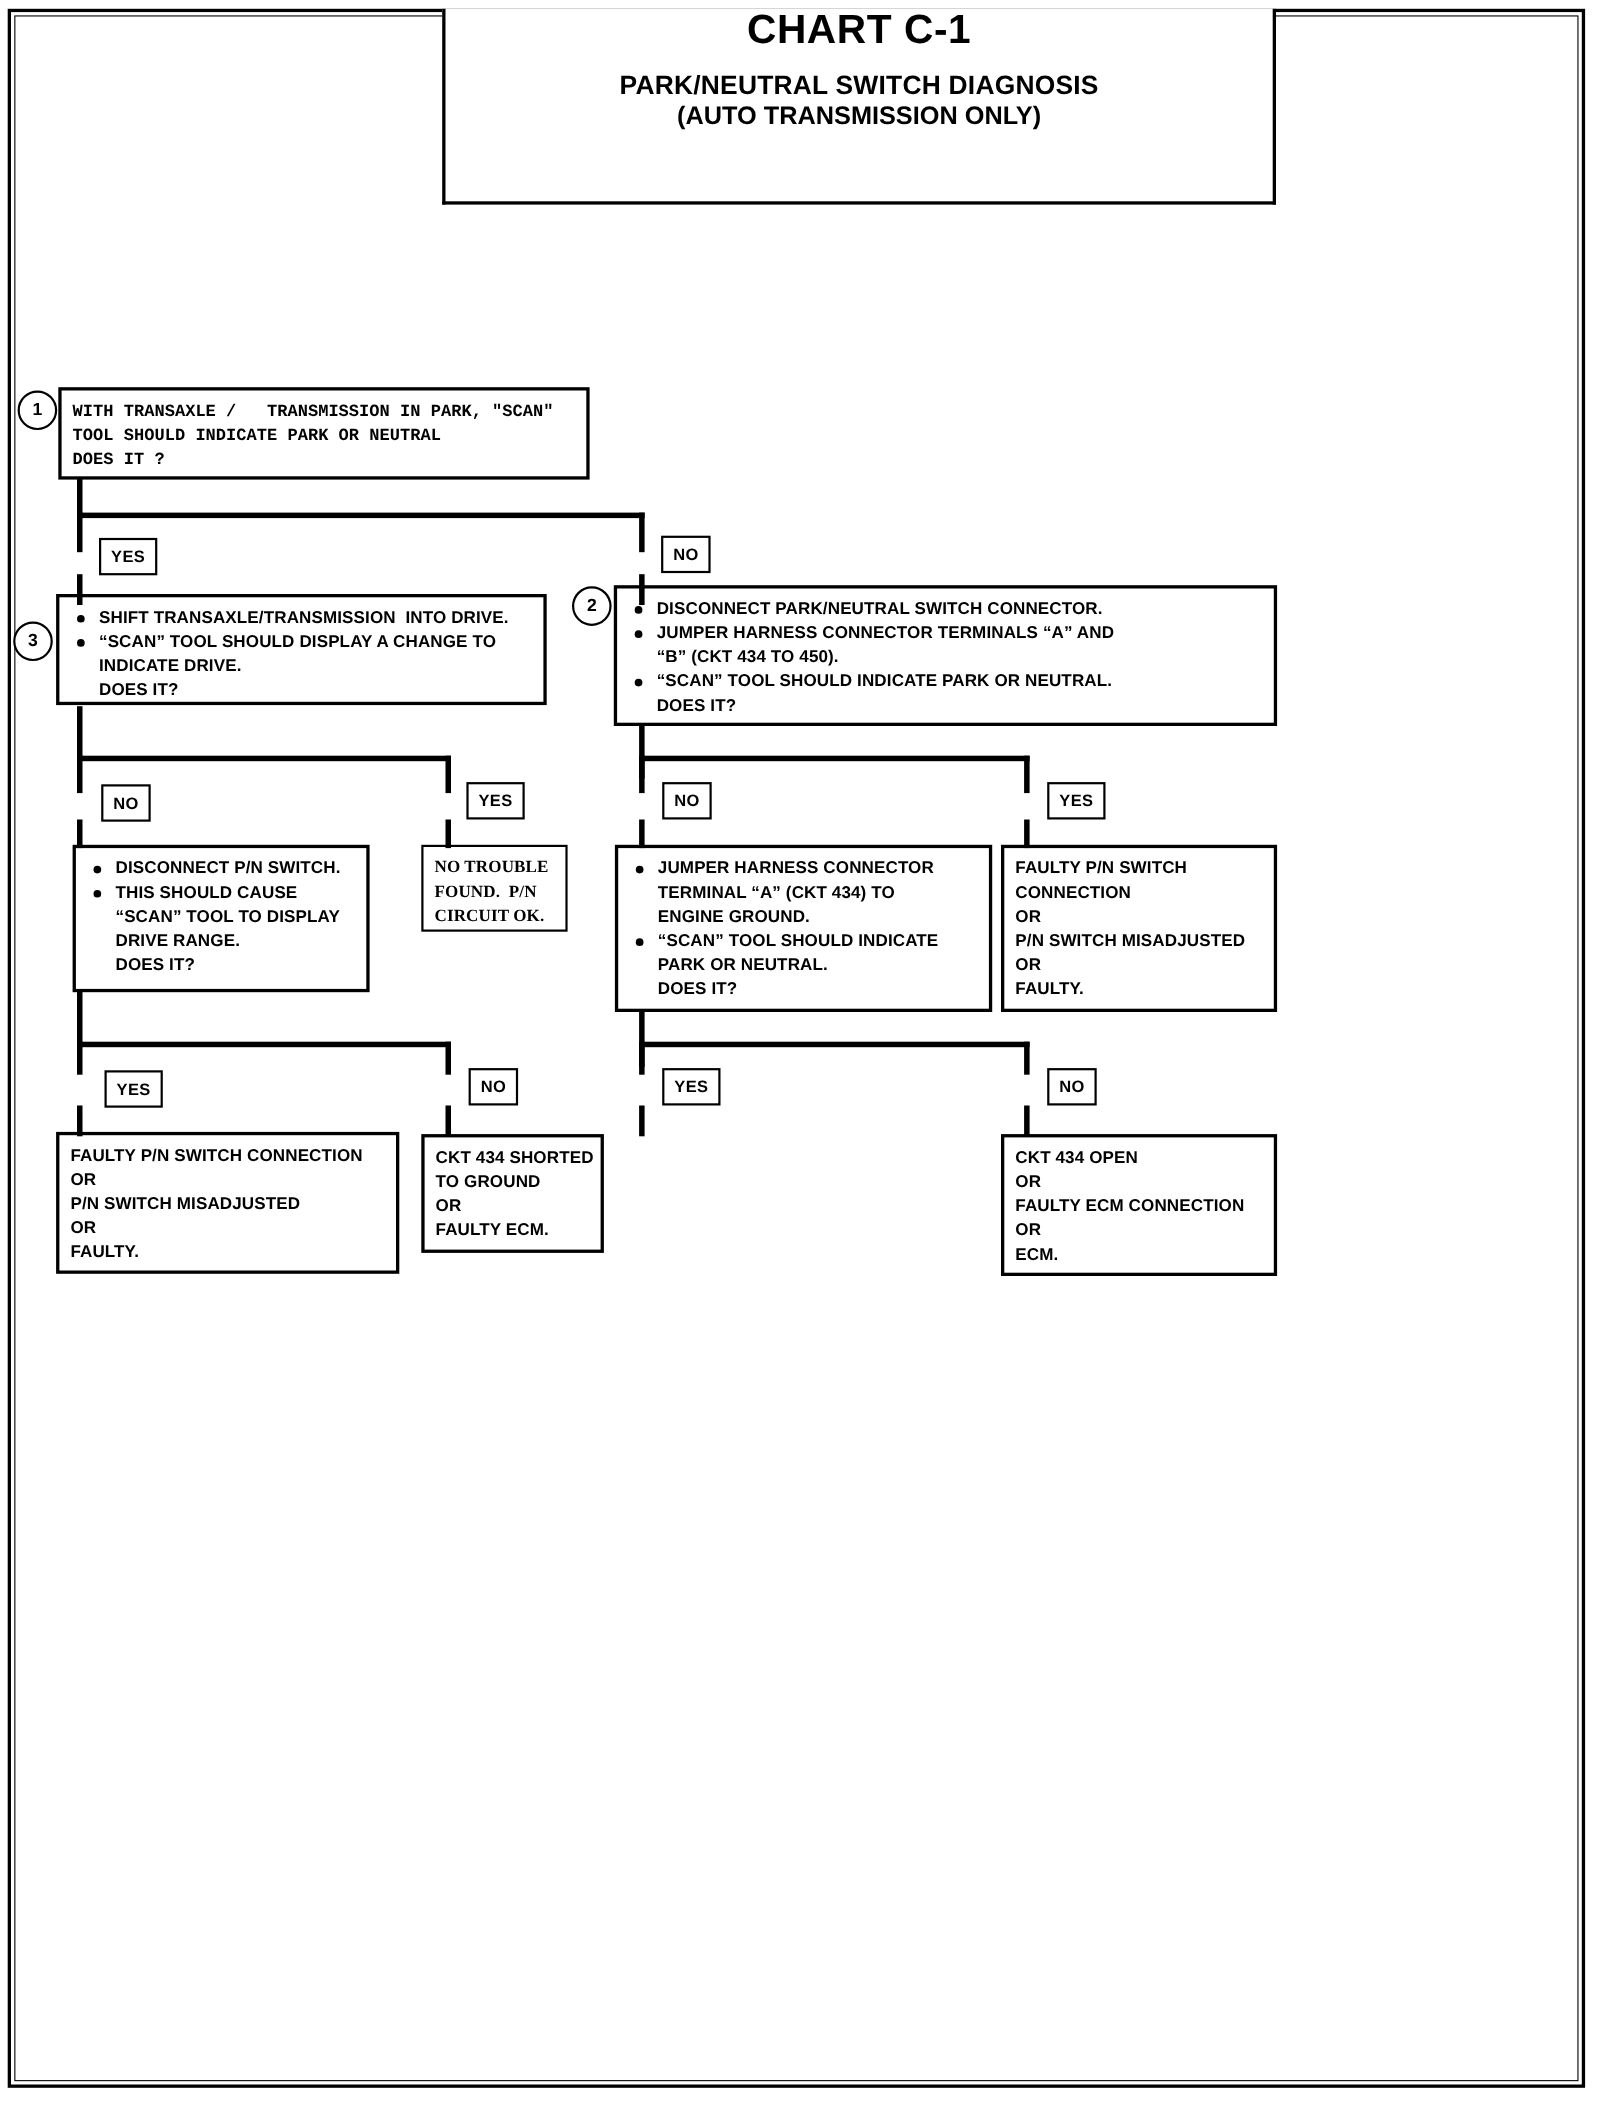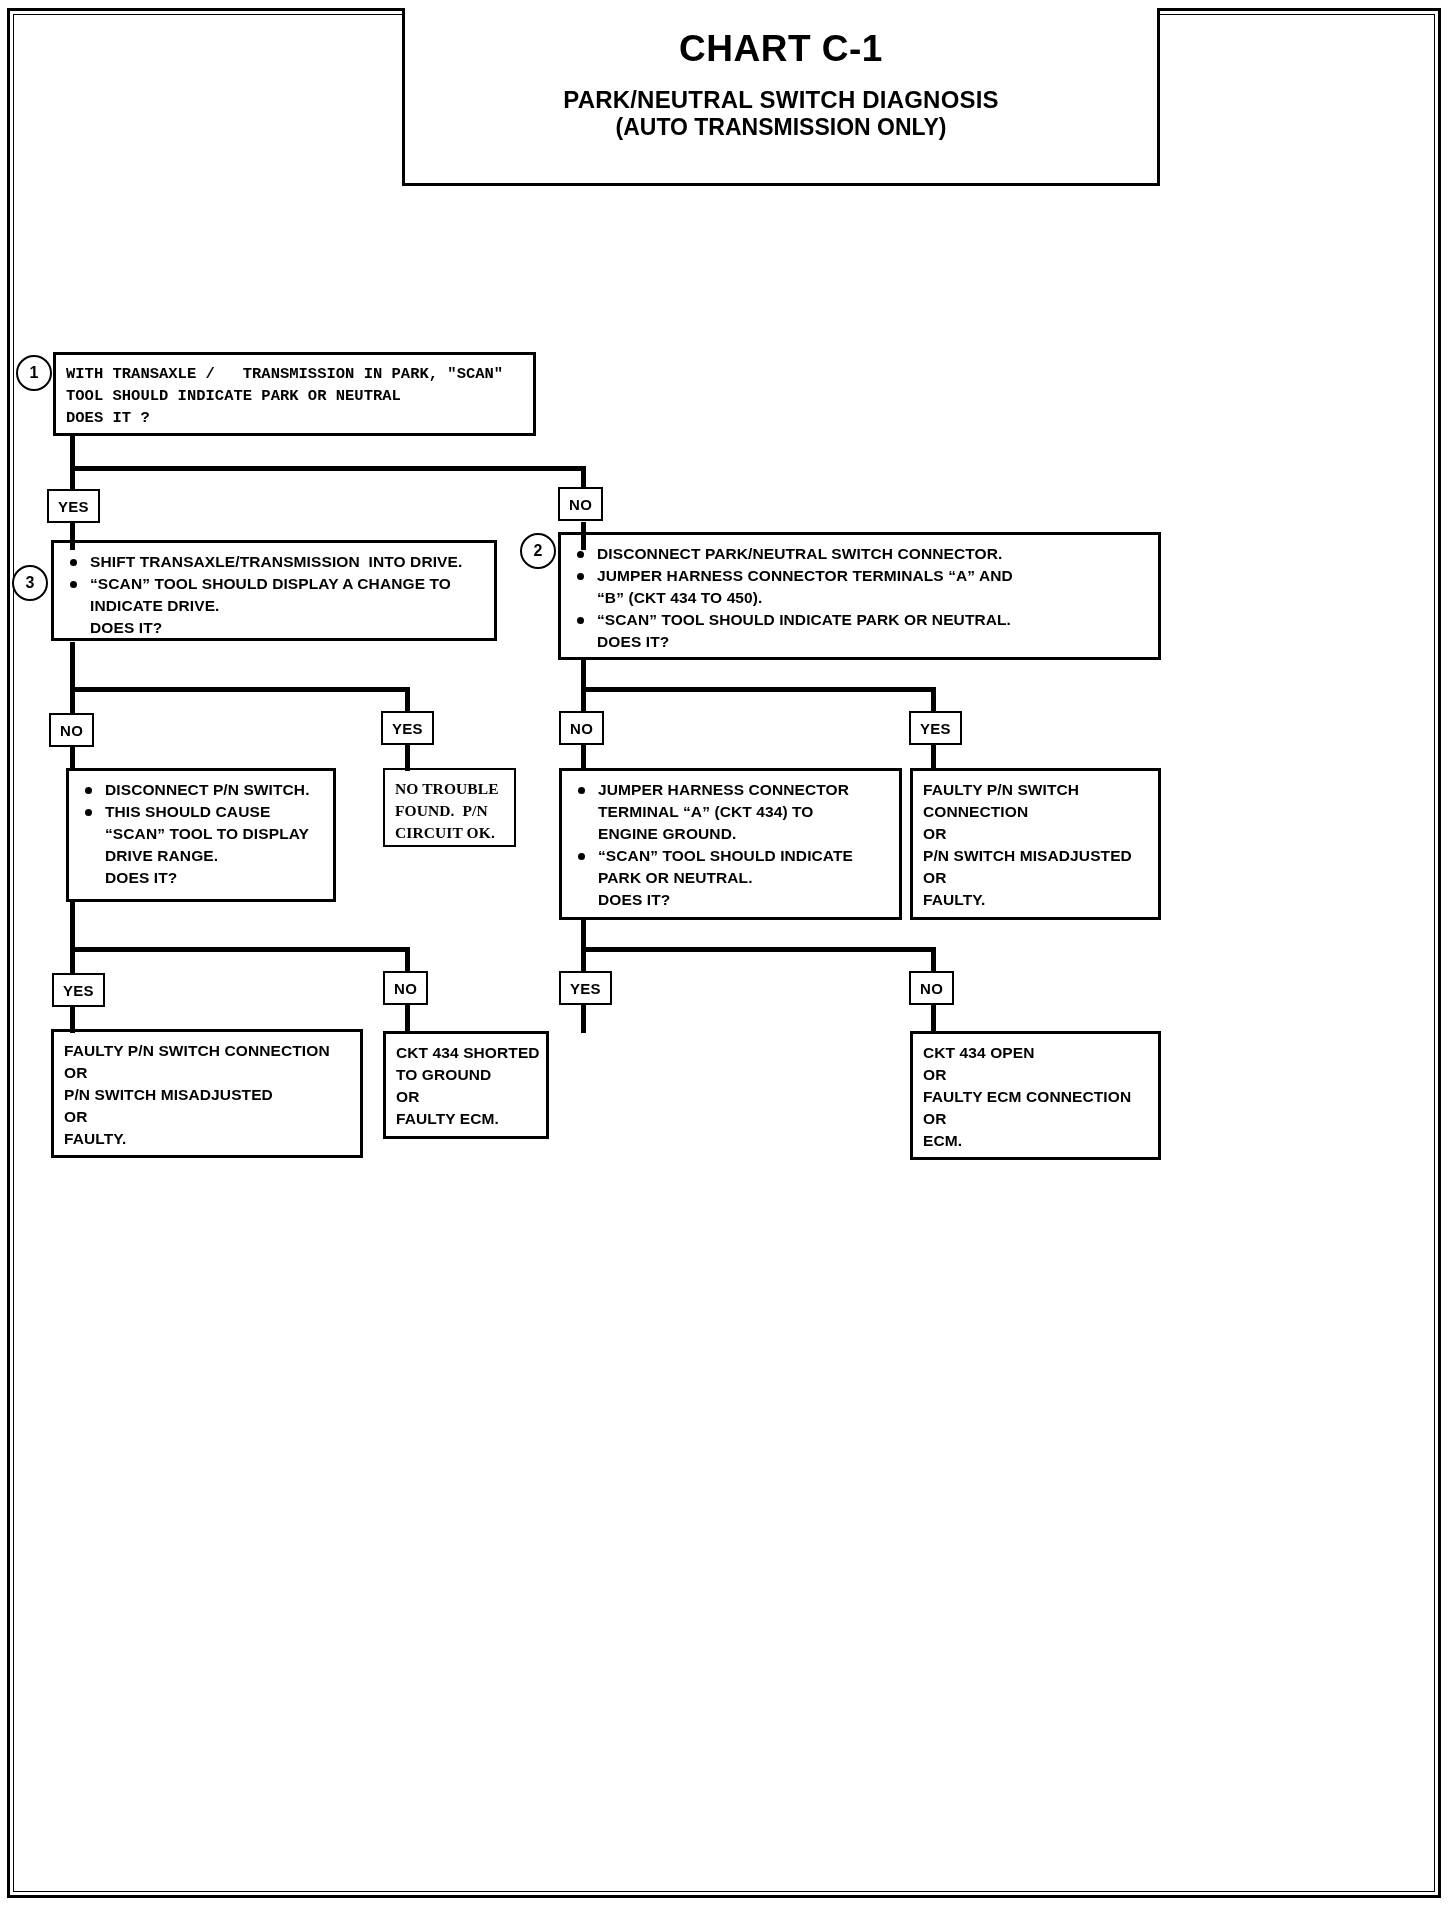--- a/index.html
+++ b/index.html
@@ -48,21 +48,20 @@
     border: 3px solid #000;
     border-top: none;
     box-sizing: border-box;
     background: #fff;
     text-align: center;
   }
   .title-main {
     font-size: 37px;
     font-weight: bold;
     letter-spacing: 0.5px;
-    margin-top: 22px;
     line-height: 1.05;
   }
   .title-sub1 {
     font-size: 24px;
     font-weight: bold;
     margin-top: 18px;
     line-height: 1.1;
     letter-spacing: 0.2px;
   }
   .title-sub2 {
@@ -138,20 +137,21 @@
   .yn {
     position: absolute;
     border: 2.5px solid #000;
     background: #fff;
     box-sizing: border-box;
     font-size: 15px;
     font-weight: bold;
     padding: 7px 9px 6px 9px;
     letter-spacing: 0.3px;
     z-index: 4;
+    margin-left: 43px;
   }
 
   
   .ln {
     position: absolute;
     background: #000;
     z-index: 1;
   }
   .ln.v { width: 5px; }
   .ln.h { height: 5px; }

